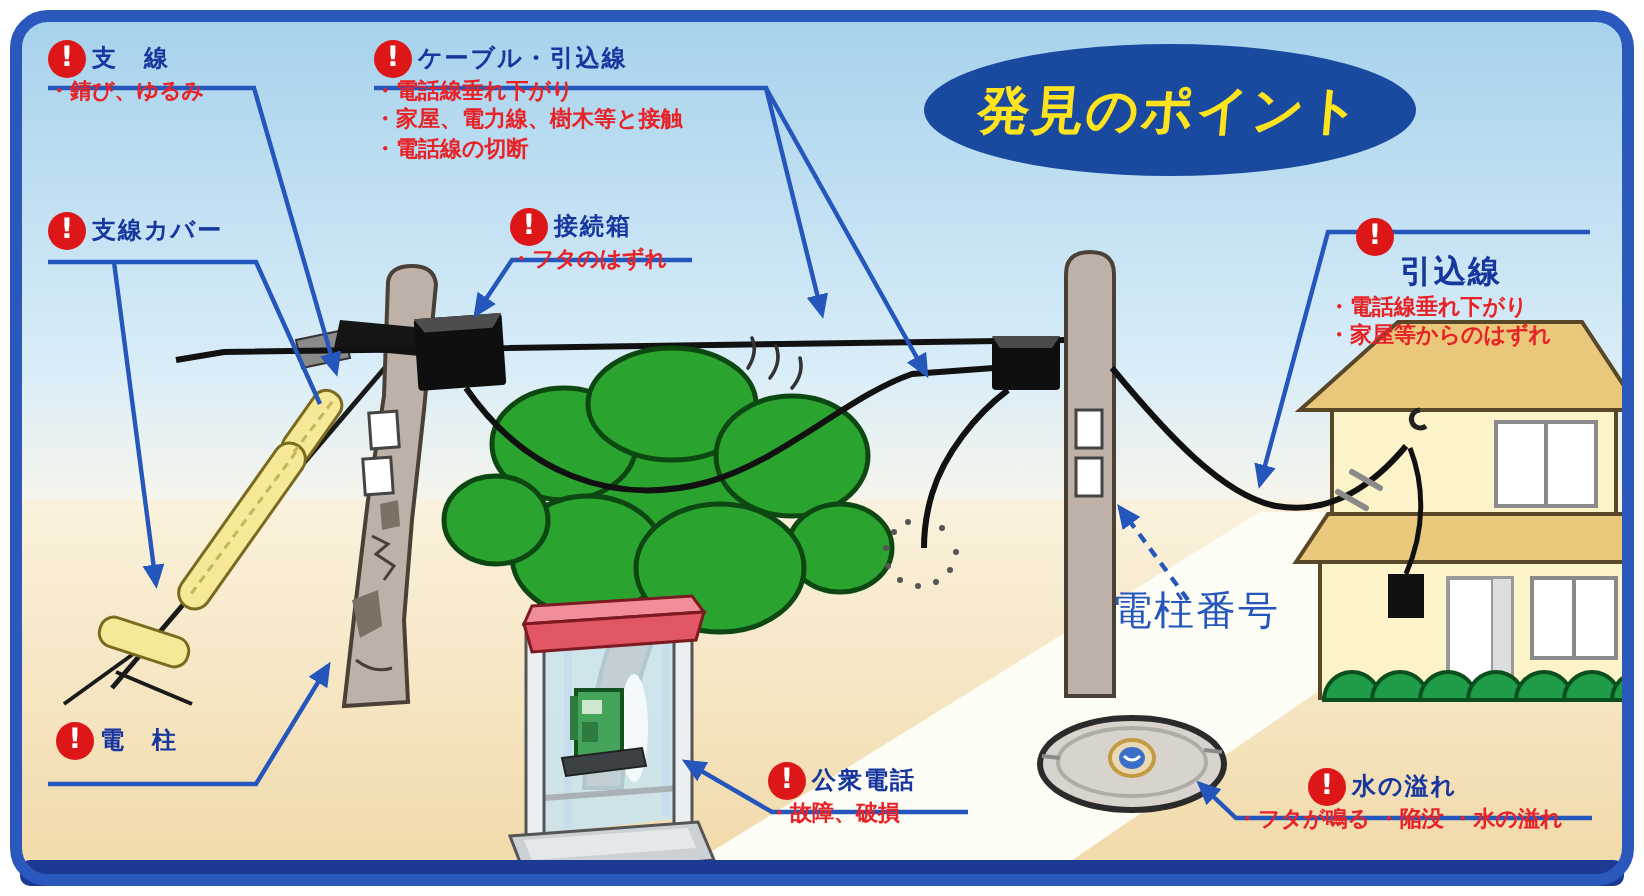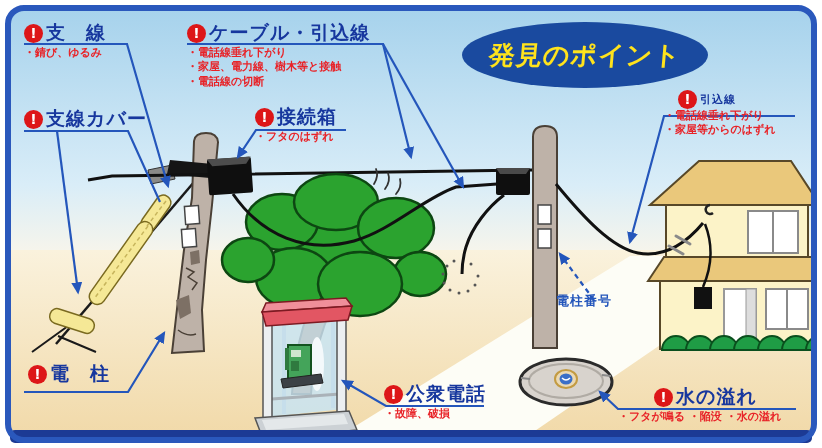--- a/index.html
+++ b/index.html
@@ -3,27 +3,27 @@
 <meta charset="utf-8">
 <style>
   html,body{margin:0;padding:0;background:#fff;}
   #stage{position:relative;width:822px;height:448px;background:#fff;overflow:hidden;
          font-family:"DejaVu Sans","Liberation Sans",sans-serif;}
   #scene{position:absolute;left:0;top:0;}
   .label{position:absolute;z-index:5;}
   .label-head{display:flex;align-items:center;gap:3px;white-space:nowrap;}
   .excl{display:inline-block;width:19px;height:19px;border-radius:50%;background:#dd1618;
         color:#fff;font-weight:bold;font-size:14px;line-height:19px;text-align:center;flex:0 0 19px;}
-  .label-title{font-size:19px;font-weight:bold;color:#17379e;letter-spacing:1px;}
+  .label-title{font-size:12px;font-weight:bold;color:#17379e;letter-spacing:1px;}
   .label-item{font-size:11px;font-weight:bold;color:#e82328;line-height:1.3;white-space:nowrap;}
-  .small-title{font-size:11px;}
+  .small-title{font-size:16px;margin-top:36px;}
   #main-title{position:absolute;left:463px;top:38px;width:244px;text-align:center;z-index:6;
         font-size:26px;font-weight:bold;color:#ffe31c;transform:skewX(-5deg);letter-spacing:1px;white-space:nowrap;}
-  #pole-number-label{position:absolute;left:556px;top:292px;z-index:5;font-size:13px;
-        font-weight:bold;color:#2456bb;letter-spacing:1px;white-space:nowrap;}
+  #pole-number-label{position:absolute;left:556px;top:292px;z-index:5;font-size:20px;
+        font-weight:normal;color:#2456bb;letter-spacing:1px;white-space:nowrap;}
 </style>
 </head>
 <body>
 
 <div id="stage">
 
 <svg id="scene" width="822" height="448" viewBox="0 0 822 448">
   <defs>
     <linearGradient id="sky" x1="0" y1="0" x2="0" y2="1">
       <stop offset="0" stop-color="#a6d2ec"></stop>

